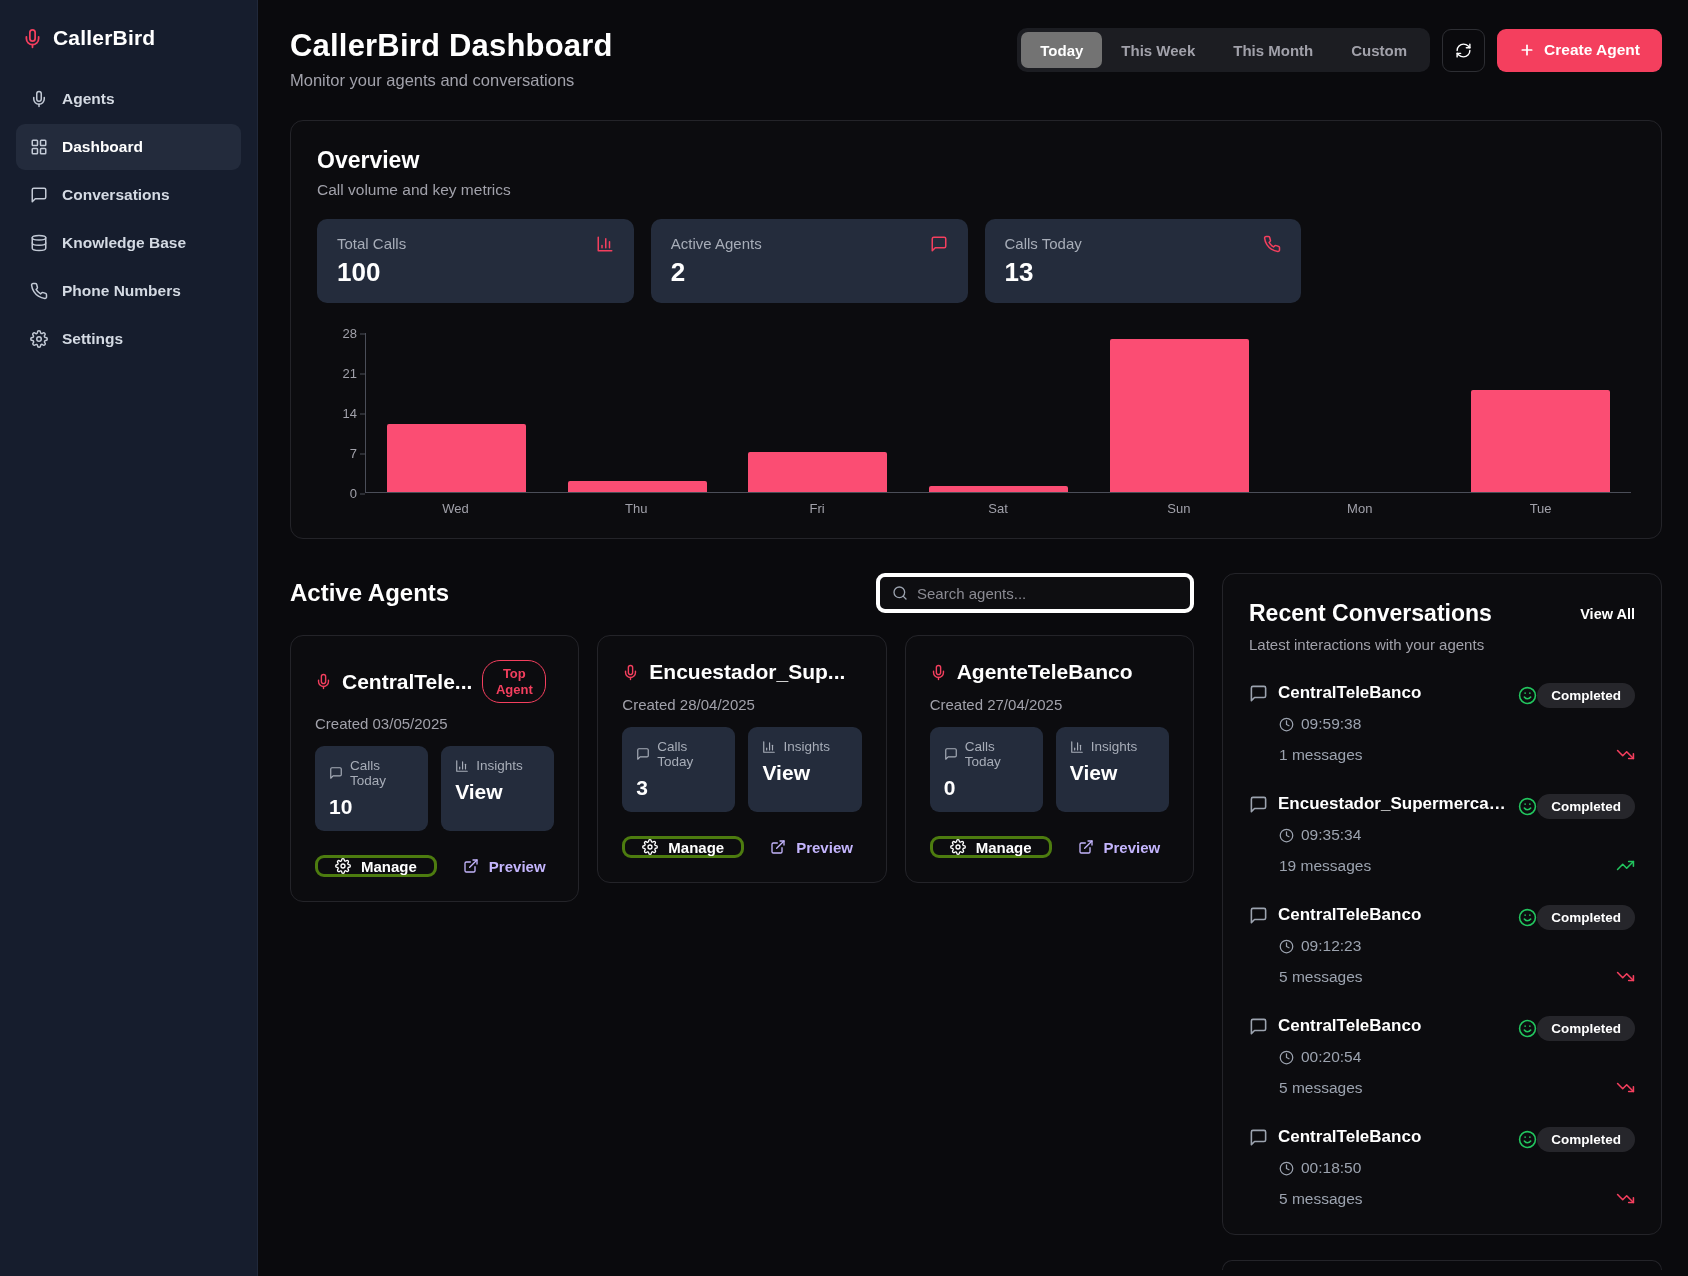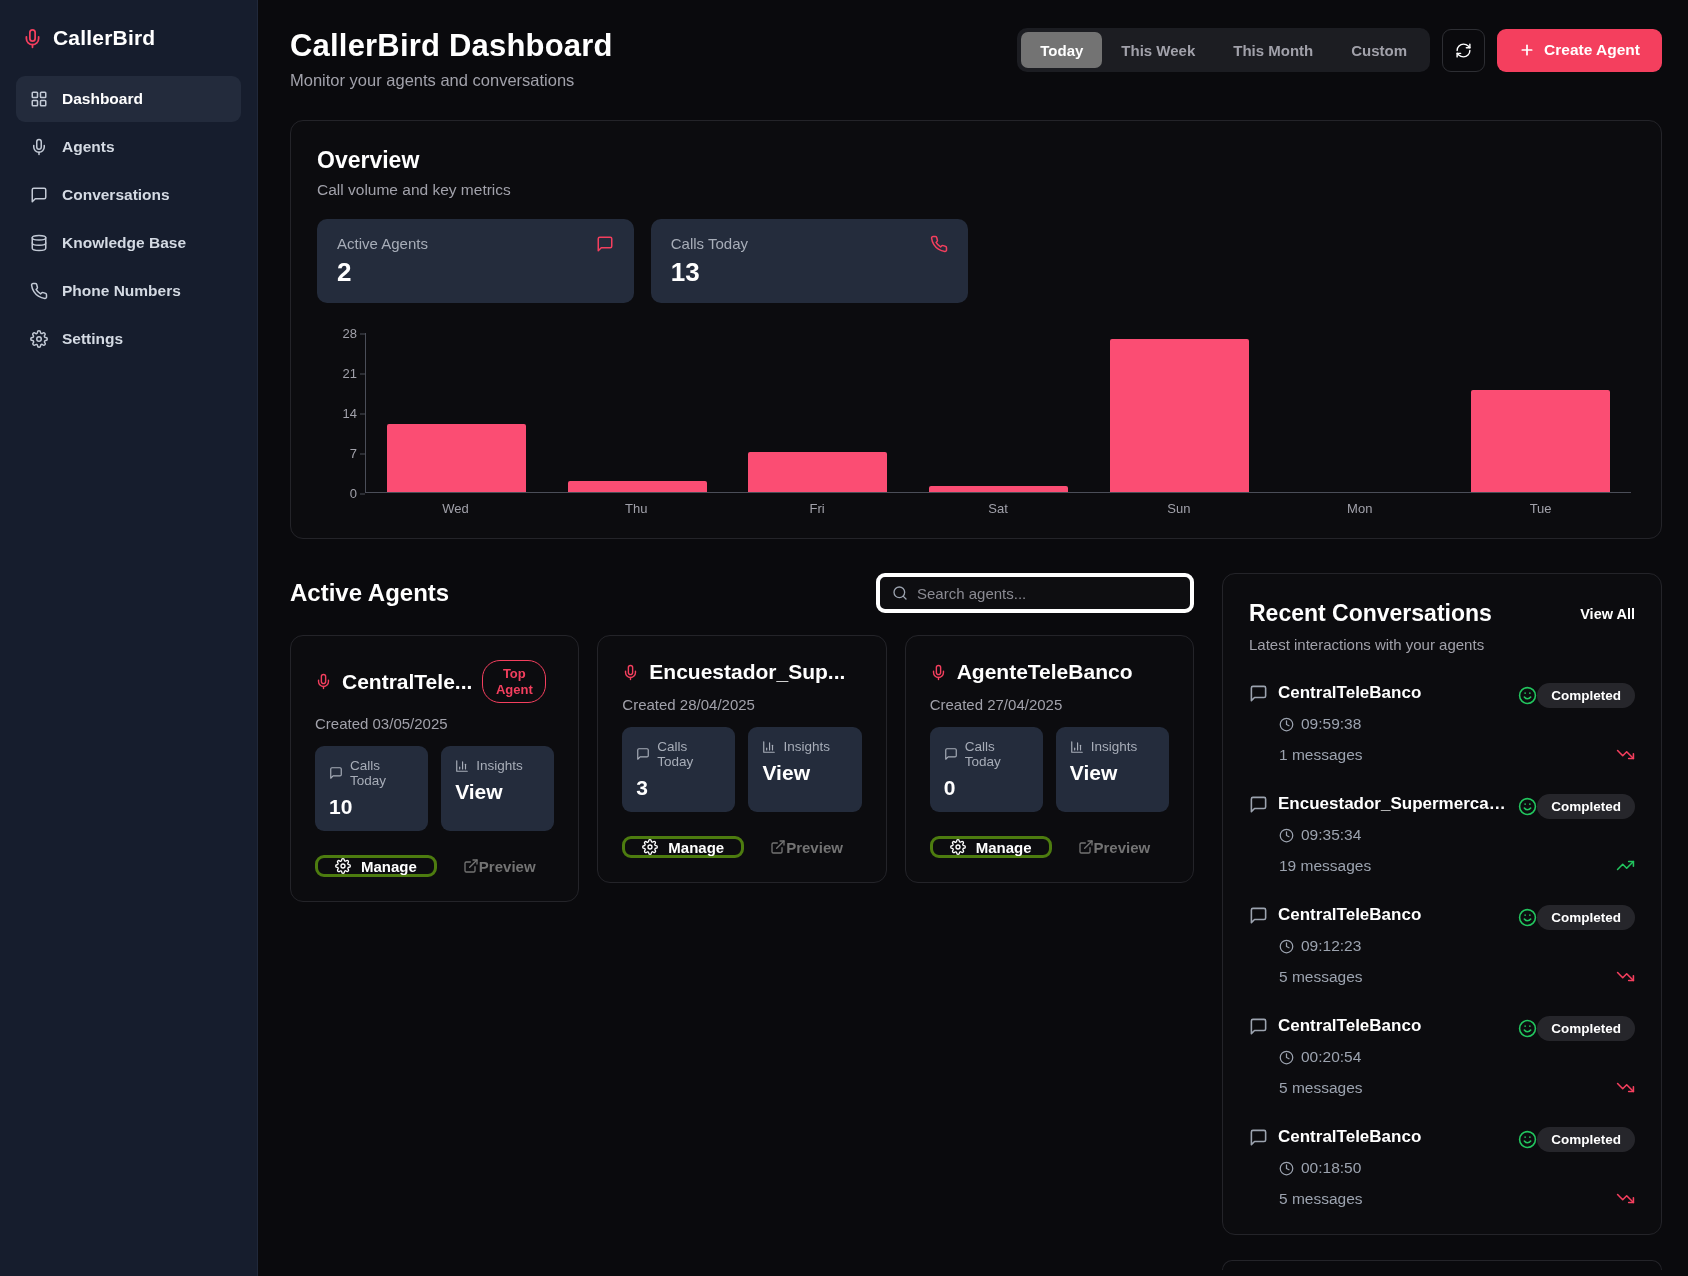--- a/index.html
+++ b/index.html
@@ -126,22 +126,22 @@
   .stat-box { background:#242c3c; border-radius:9px; padding:12px 14px; min-height:66px; }
   .stat-label { display:flex; align-items:center; gap:7px; color:#a7adb8; font-size:13.5px; }
   .stat-value { font-size:21px; font-weight:800; margin-top:7px; }
   .agent-actions { display:flex; align-items:center; gap:26px; margin-top:24px; }
   .btn-outline {
     display:flex; align-items:center; gap:10px; border:3px solid #4d7c0f;
     background:transparent; color:#fff; border-radius:9px; padding:0 17px; height:22px;
     font-size:15px; font-weight:700; cursor:pointer; font-family:"Liberation Sans", sans-serif;
   }
   .btn-ghost {
-    display:flex; align-items:center; border:none; background:transparent;
-    color:#737373; font-size:15px; font-weight:700; cursor:pointer; padding:0;
+    display:flex; align-items:center; gap:10px; border:none; background:transparent;
+    color:#c4b5fd; font-size:15px; font-weight:700; cursor:pointer; padding:0;
     font-family:"Liberation Sans", sans-serif;
   }
 
   
   .right-col { width:440px; min-width:440px; }
   .conv-panel { padding:26px; }
   .conv-head { display:flex; justify-content:space-between; align-items:center; }
   .conv-title { font-size:23px; font-weight:800; }
   .view-all { font-size:14.5px; font-weight:700; color:#fff; cursor:pointer; }
   .conv-sub { font-size:15px; color:#a1a1aa; margin-top:9px; }
@@ -174,40 +174,40 @@
     <span class="logo-icon">
       <svg width="21" height="21" viewBox="0 0 24 24" fill="none" stroke="currentColor" stroke-width="2" stroke-linecap="round" stroke-linejoin="round">
           <path d="M12 2a3 3 0 0 0-3 3v7a3 3 0 0 0 6 0V5a3 3 0 0 0-3-3z"></path>
           <path d="M19 10v2a7 7 0 0 1-14 0v-2"></path>
           <line x1="12" y1="19" x2="12" y2="22"></line>
         </svg>
     </span>
     <span class="logo-text">CallerBird</span>
   </div>
 
+  <div class="nav-item">
+    <span class="nav-ic">
+      <svg width="18" height="18" viewBox="0 0 24 24" fill="none" stroke="currentColor" stroke-width="2" stroke-linecap="round" stroke-linejoin="round">
+          <path d="M12 2a3 3 0 0 0-3 3v7a3 3 0 0 0 6 0V5a3 3 0 0 0-3-3z"></path>
+          <path d="M19 10v2a7 7 0 0 1-14 0v-2"></path>
+          <line x1="12" y1="19" x2="12" y2="22"></line>
+        </svg>
+    </span>
+    <span>Agents</span>
+  </div>
   <div class="nav-item active">
     <span class="nav-ic">
       <svg width="18" height="18" viewBox="0 0 24 24" fill="none" stroke="currentColor" stroke-width="2" stroke-linecap="round" stroke-linejoin="round">
           <rect x="3" y="3" width="7" height="7" rx="1"></rect>
           <rect x="14" y="3" width="7" height="7" rx="1"></rect>
           <rect x="14" y="14" width="7" height="7" rx="1"></rect>
           <rect x="3" y="14" width="7" height="7" rx="1"></rect>
         </svg>
     </span>
     <span>Dashboard</span>
-  </div>
-  <div class="nav-item">
-    <span class="nav-ic">
-      <svg width="18" height="18" viewBox="0 0 24 24" fill="none" stroke="currentColor" stroke-width="2" stroke-linecap="round" stroke-linejoin="round">
-          <path d="M12 2a3 3 0 0 0-3 3v7a3 3 0 0 0 6 0V5a3 3 0 0 0-3-3z"></path>
-          <path d="M19 10v2a7 7 0 0 1-14 0v-2"></path>
-          <line x1="12" y1="19" x2="12" y2="22"></line>
-        </svg>
-    </span>
-    <span>Agents</span>
   </div>
   <div class="nav-item">
     <span class="nav-ic">
       <svg width="18" height="18" viewBox="0 0 24 24" fill="none" stroke="currentColor" stroke-width="2" stroke-linecap="round" stroke-linejoin="round">
           <path d="M21 15a2 2 0 0 1-2 2H7l-4 4V5a2 2 0 0 1 2-2h14a2 2 0 0 1 2 2z"></path>
         </svg>
     </span>
     <span>Conversations</span>
   </div>
   <div class="nav-item">
@@ -275,20 +275,34 @@
     </div>
   </div>
 
   <section class="panel overview">
     <div class="sec-title">Overview</div>
     <div class="sec-sub">Call volume and key metrics</div>
 
     <div class="metrics">
       <div class="metric">
         <div class="metric-top">
+          <span class="metric-label">Total Calls</span>
+          <span class="metric-ic">
+            <svg width="18" height="18" viewBox="0 0 24 24" fill="none" stroke="currentColor" stroke-width="2" stroke-linecap="round" stroke-linejoin="round">
+                <path d="M3 3v18h18"></path>
+                <path d="M18 17V9"></path>
+                <path d="M13 17V5"></path>
+                <path d="M8 17v-3"></path>
+              </svg>
+          </span>
+        </div>
+        <div class="metric-value">100</div>
+      </div>
+      <div class="metric">
+        <div class="metric-top">
           <span class="metric-label">Active Agents</span>
           <span class="metric-ic">
             <svg width="18" height="18" viewBox="0 0 24 24" fill="none" stroke="currentColor" stroke-width="2" stroke-linecap="round" stroke-linejoin="round">
                 <path d="M21 15a2 2 0 0 1-2 2H7l-4 4V5a2 2 0 0 1 2-2h14a2 2 0 0 1 2 2z"></path>
               </svg>
           </span>
         </div>
         <div class="metric-value">2</div>
       </div>
       <div class="metric">

